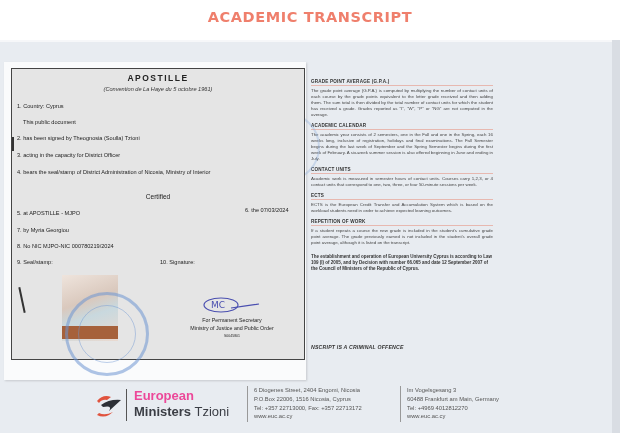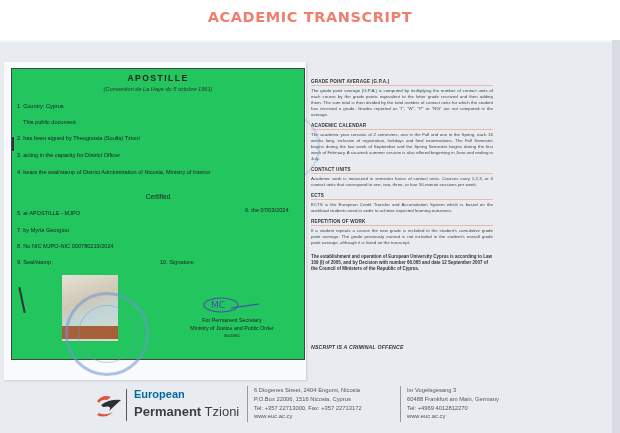--- a/index.html
+++ b/index.html
@@ -5,21 +5,21 @@
   html, body { margin:0; padding:0; }
   body { width:620px; height:433px; overflow:hidden; background:#ffffff; position:relative; font-family:"Liberation Sans", sans-serif; }
   .top-band { position:absolute; left:0; top:0; width:620px; height:40px; background:#ffffff; }
   .title { position:absolute; left:0; top:9px; width:620px; text-align:center; color:#ef7f6c; font-family:"DejaVu Sans", sans-serif; font-weight:bold; font-size:14.5px; letter-spacing:0.6px; }
   .sheet { position:absolute; left:0; top:40px; width:620px; height:393px; background:#e8ecf1; }
   .sheet-edge { position:absolute; left:612px; top:40px; width:8px; height:393px; background:#d9dde3; }
   .white-strip { position:absolute; left:0; top:40px; width:620px; height:2px; background:#f6f7f9; }
 
   
   .apostille-paper { position:absolute; left:4px; top:62px; width:302px; height:318px; background:#fafbfc; box-shadow:1px 1px 2px rgba(0,0,0,0.15); }
-  .apostille-box { position:absolute; left:11px; top:68px; width:292px; height:290px; border:1px solid #444; background:#22c55e; }
+  .apostille-box { position:absolute; left:11px; top:68px; width:292px; height:290px; border:1px solid #444; background:#e5e5e5; }
   .ap-title { position:absolute; left:0; top:4px; width:292px; text-align:center; font-weight:bold; font-size:8.5px; letter-spacing:1.5px; color:#222; }
   .ap-sub { position:absolute; left:0; top:17px; width:292px; text-align:center; font-style:italic; font-size:5.6px; color:#333; }
   .ap-line { position:absolute; left:5px; font-size:5.6px; color:#222; white-space:nowrap; }
   .ap-right { position:absolute; font-size:5.6px; color:#222; white-space:nowrap; }
   .ap-certified { position:absolute; left:0; top:124px; width:292px; text-align:center; font-size:6.6px; color:#222; }
   .signature { position:absolute; left:204px; top:261px; width:46px; height:14px; }
   .sig-text { position:absolute; left:150px; width:140px; text-align:center; font-size:5.3px; color:#222; }
   .stamp-img { position:absolute; left:62px; top:275px; width:56px; height:66px; background:linear-gradient(160deg,#efe4dc 0%,#d9c7bb 40%,#c7d8de 60%,#ead9cf 100%); opacity:0.95; }
   .stamp-band { position:absolute; left:62px; top:326px; width:56px; height:13px; background:#a6613b; }
   .seal-blue { position:absolute; left:65px; top:292px; width:84px; height:84px; border-radius:50%; border:3px solid rgba(110,150,210,0.55); box-sizing:border-box; }
@@ -31,21 +31,21 @@
   
   .info { position:absolute; left:311px; top:79px; width:182px; }
   .info-h { font-size:4.6px; font-weight:bold; color:#333; letter-spacing:0.2px; border-bottom:1px solid #e7b8b0; padding-bottom:1px; margin-bottom:2px; }
   .info-p { font-size:4.4px; line-height:6px; color:#444; text-align:justify; margin:0 0 5px 0; }
   .info-bold { font-size:4.5px; line-height:6px; font-weight:bold; color:#333; margin-top:8px; }
   .criminal { position:absolute; left:311px; top:344px; font-size:5.2px; font-weight:bold; font-style:italic; color:#333; letter-spacing:0.2px; }
 
   
   .footer-logo { position:absolute; left:93px; top:391px; width:32px; height:28px; }
   .logo-sep { position:absolute; left:126px; top:389px; width:1px; height:32px; background:#555; }
-  .logo-text1 { position:absolute; left:134px; top:388px; font-size:11px; font-weight:bold; color:#0369a1; }
+  .logo-text1 { position:absolute; left:134px; top:388px; font-size:13px; font-weight:bold; color:#ec4899; }
   .logo-text2 { position:absolute; left:134px; top:404px; font-size:13px; color:#3b3e45; }
   .logo-text2 b { font-weight:bold; }
   .f-sep { position:absolute; width:1px; height:36px; background:#999; top:386px; }
   .f-col { position:absolute; top:386px; font-size:5.8px; line-height:8.8px; color:#555; white-space:nowrap; }
 </style>
 </head>
 <body>
 
 <div class="top-band"></div>
 <div class="title">ACADEMIC TRANSCRIPT</div>
@@ -111,21 +111,21 @@
 <div class="seal-blue"></div>
 <div class="seal-blue-inner"></div>
 
 <svg class="footer-logo" viewBox="0 0 32 28">
   <path d="M4 10 Q10 3 18 6 L14 9 Q9 8 6 12 Z" fill="#e0533e"></path>
   <path d="M8 14 Q16 8 28 9 L16 20 Q20 14 10 16 Z" fill="#2c2f36"></path>
   <path d="M6 22 Q12 25 20 21 L16 24 Q10 27 4 24 Z" fill="#e0533e"></path>
 </svg>
 <div class="logo-sep"></div>
 <div class="logo-text1">European</div>
-<div class="logo-text2"><b>Permanent</b><span> Tzioni</span></div>
+<div class="logo-text2"><b>Ministers</b><span> Tzioni</span></div>
 
 <div class="f-sep" style="left:247px"></div>
 <div class="f-col" style="left:254px">
   <div>6 Diogenes Street, 2404 Engomi, Nicosia</div>
   <div>P.O.Box 22006, 1516 Nicosia, Cyprus</div>
   <div>Tel: +357 22713000, Fax: +357 22713172</div>
   <div>www.euc.ac.cy</div>
 </div>
 <div class="f-sep" style="left:400px"></div>
 <div class="f-col" style="left:407px">

